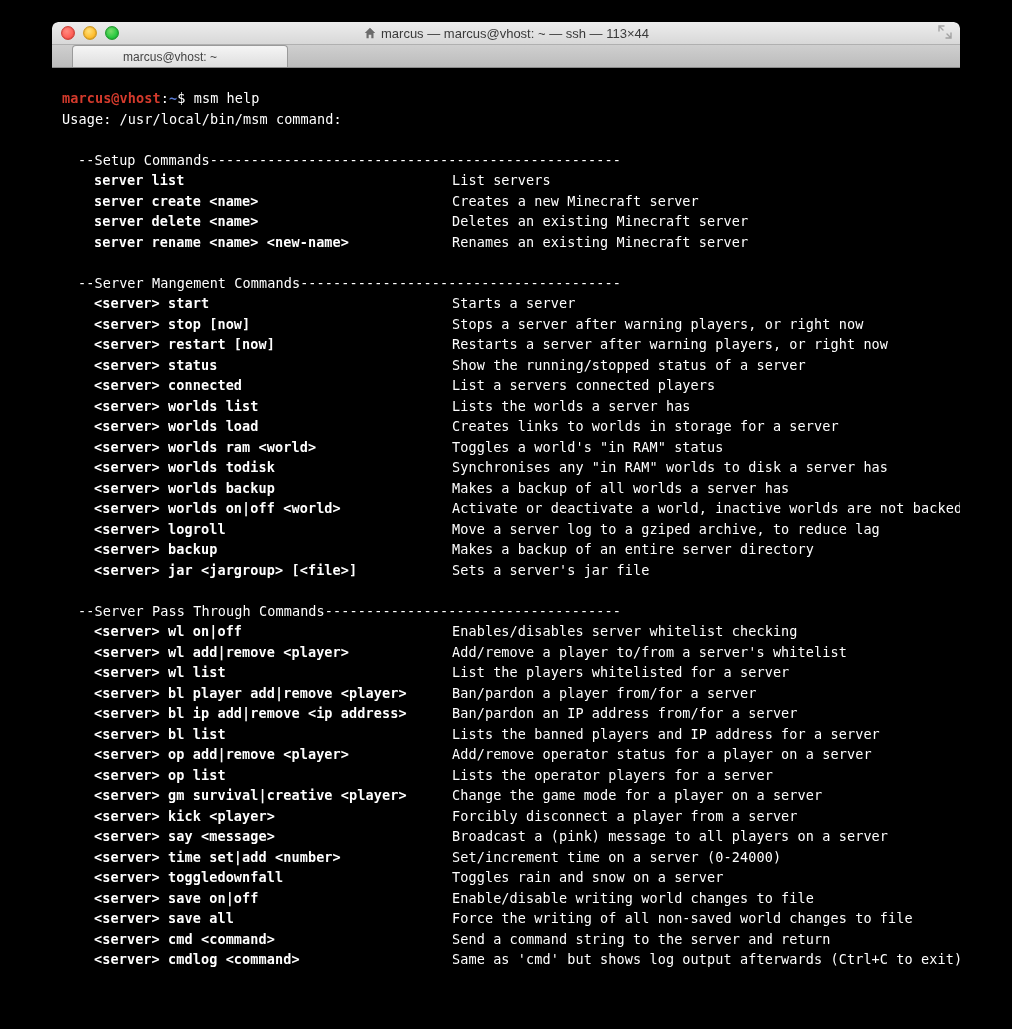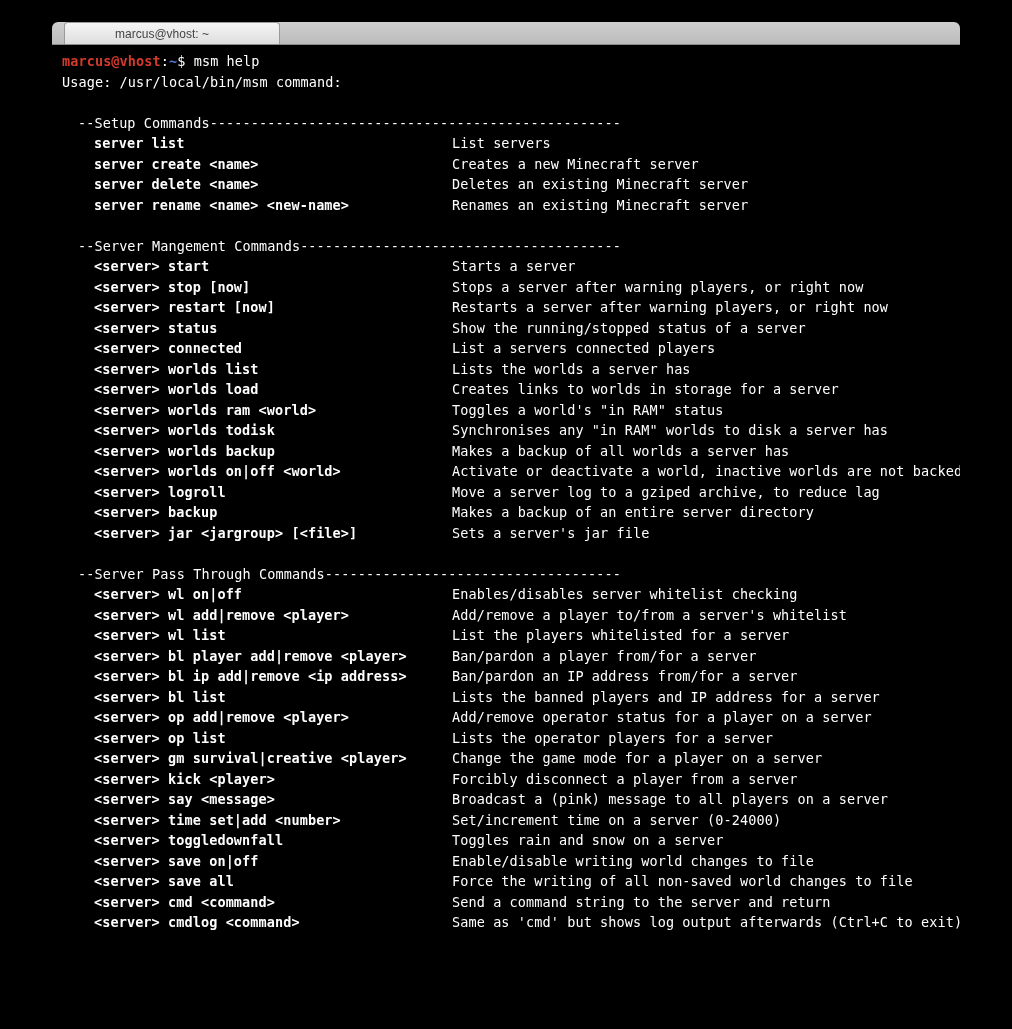--- a/index.html
+++ b/index.html
@@ -78,41 +78,42 @@
     height: 22px;
     display: flex;
     align-items: flex-end;
     background: linear-gradient(to bottom, #cfcfcf 0%, #bcbcbc 100%);
     border-bottom: 1px solid #8a8a8a;
     font-family: "Lucida Grande", "Helvetica Neue", sans-serif;
     font-size: 12px;
     color: #444;
   }
   .tab {
-    margin-left: 12px;
+    margin-left: 20px;
     height: 21px;
     background: linear-gradient(to bottom, #f5f5f5 0%, #dedede 100%);
     border: 1px solid #9a9a9a;
     border-bottom: none;
     border-top-left-radius: 4px;
     border-top-right-radius: 4px;
     padding: 0 32px 0 12px;
     display: flex;
     align-items: center;
     width: 170px;
     justify-content: center;
     position: relative;
   }
   .terminal {
     padding: 6px 10px 10px 10px;
     color: #fff;
     font-size: 13.5px;
     line-height: 20.5px;
     white-space: pre;
     letter-spacing: 0.1px;
+    margin-top: 14px;
   }
   .user { color: #d33a2c; font-weight: bold; }
   .tilde { color: #5a7bd4; font-weight: bold; }
   .colon { color: #fff; }
   .dollar { color: #fff; }
   .cmd-col {
     display: inline-block;
     width: 390px;
     vertical-align: top;
     padding-left: 32px;
@@ -131,20 +132,40 @@
   .section-row {
     padding-left: 16px;
   }
   .blank { height: 20.5px; }
 </style>
 </head>
 <body>
 
 <div class="window">
 
+  <div class="titlebar">
+    <div class="traffic-lights">
+      <div class="tl red"></div>
+      <div class="tl yellow"></div>
+      <div class="tl green"></div>
+    </div>
+    <div class="title-center">
+      <span class="home-icon">
+        <svg viewBox="0 0 16 16" width="14" height="14">
+          <path d="M8 2 L14 8 L12 8 L12 14 L9.5 14 L9.5 10 L6.5 10 L6.5 14 L4 14 L4 8 L2 8 Z" fill="#6b6b6b"></path>
+        </svg>
+      </span>
+      <span>marcus — marcus@vhost: ~ — ssh — 113×44</span>
+    </div>
+    <span class="fullscreen-icon">
+      <svg viewBox="0 0 14 14" width="14" height="14">
+        <path d="M1 6 L1 1 L6 1 M5 5 L1.5 1.5 M8 13 L13 13 L13 8 M9 9 L12.5 12.5" stroke="#7a7a7a" stroke-width="1.4" fill="none" stroke-linecap="round"></path>
+      </svg>
+    </span>
+  </div>
 
   <div class="tabbar">
     <div class="tab">
       <span>marcus@vhost: ~</span>
     </div>
   </div>
 
   <div class="terminal" id="terminal"><div class="row"><span class="user">marcus@vhost</span><span class="colon">:</span><span class="tilde">~</span><span class="dollar">$ </span><span>msm help</span></div><div class="row">Usage: /usr/local/bin/msm command:</div><div class="blank"></div><div class="row section-row">--Setup Commands--------------------------------------------------</div><div class="row"><span class="cmd-col">server list</span><span class="desc-col">List servers</span></div><div class="row"><span class="cmd-col">server create &lt;name&gt;</span><span class="desc-col">Creates a new Minecraft server</span></div><div class="row"><span class="cmd-col">server delete &lt;name&gt;</span><span class="desc-col">Deletes an existing Minecraft server</span></div><div class="row"><span class="cmd-col">server rename &lt;name&gt; &lt;new-name&gt;</span><span class="desc-col">Renames an existing Minecraft server</span></div><div class="blank"></div><div class="row section-row">--Server Mangement Commands---------------------------------------</div><div class="row"><span class="cmd-col">&lt;server&gt; start</span><span class="desc-col">Starts a server</span></div><div class="row"><span class="cmd-col">&lt;server&gt; stop [now]</span><span class="desc-col">Stops a server after warning players, or right now</span></div><div class="row"><span class="cmd-col">&lt;server&gt; restart [now]</span><span class="desc-col">Restarts a server after warning players, or right now</span></div><div class="row"><span class="cmd-col">&lt;server&gt; status</span><span class="desc-col">Show the running/stopped status of a server</span></div><div class="row"><span class="cmd-col">&lt;server&gt; connected</span><span class="desc-col">List a servers connected players</span></div><div class="row"><span class="cmd-col">&lt;server&gt; worlds list</span><span class="desc-col">Lists the worlds a server has</span></div><div class="row"><span class="cmd-col">&lt;server&gt; worlds load</span><span class="desc-col">Creates links to worlds in storage for a server</span></div><div class="row"><span class="cmd-col">&lt;server&gt; worlds ram &lt;world&gt;</span><span class="desc-col">Toggles a world's "in RAM" status</span></div><div class="row"><span class="cmd-col">&lt;server&gt; worlds todisk</span><span class="desc-col">Synchronises any "in RAM" worlds to disk a server has</span></div><div class="row"><span class="cmd-col">&lt;server&gt; worlds backup</span><span class="desc-col">Makes a backup of all worlds a server has</span></div><div class="row"><span class="cmd-col">&lt;server&gt; worlds on|off &lt;world&gt;</span><span class="desc-col">Activate or deactivate a world, inactive worlds are not backed up</span></div><div class="row"><span class="cmd-col">&lt;server&gt; logroll</span><span class="desc-col">Move a server log to a gziped archive, to reduce lag</span></div><div class="row"><span class="cmd-col">&lt;server&gt; backup</span><span class="desc-col">Makes a backup of an entire server directory</span></div><div class="row"><span class="cmd-col">&lt;server&gt; jar &lt;jargroup&gt; [&lt;file&gt;]</span><span class="desc-col">Sets a server's jar file</span></div><div class="blank"></div><div class="row section-row">--Server Pass Through Commands------------------------------------</div><div class="row"><span class="cmd-col">&lt;server&gt; wl on|off</span><span class="desc-col">Enables/disables server whitelist checking</span></div><div class="row"><span class="cmd-col">&lt;server&gt; wl add|remove &lt;player&gt;</span><span class="desc-col">Add/remove a player to/from a server's whitelist</span></div><div class="row"><span class="cmd-col">&lt;server&gt; wl list</span><span class="desc-col">List the players whitelisted for a server</span></div><div class="row"><span class="cmd-col">&lt;server&gt; bl player add|remove &lt;player&gt;</span><span class="desc-col">Ban/pardon a player from/for a server</span></div><div class="row"><span class="cmd-col">&lt;server&gt; bl ip add|remove &lt;ip address&gt;</span><span class="desc-col">Ban/pardon an IP address from/for a server</span></div><div class="row"><span class="cmd-col">&lt;server&gt; bl list</span><span class="desc-col">Lists the banned players and IP address for a server</span></div><div class="row"><span class="cmd-col">&lt;server&gt; op add|remove &lt;player&gt;</span><span class="desc-col">Add/remove operator status for a player on a server</span></div><div class="row"><span class="cmd-col">&lt;server&gt; op list</span><span class="desc-col">Lists the operator players for a server</span></div><div class="row"><span class="cmd-col">&lt;server&gt; gm survival|creative &lt;player&gt;</span><span class="desc-col">Change the game mode for a player on a server</span></div><div class="row"><span class="cmd-col">&lt;server&gt; kick &lt;player&gt;</span><span class="desc-col">Forcibly disconnect a player from a server</span></div><div class="row"><span class="cmd-col">&lt;server&gt; say &lt;message&gt;</span><span class="desc-col">Broadcast a (pink) message to all players on a server</span></div><div class="row"><span class="cmd-col">&lt;server&gt; time set|add &lt;number&gt;</span><span class="desc-col">Set/increment time on a server (0-24000)</span></div><div class="row"><span class="cmd-col">&lt;server&gt; toggledownfall</span><span class="desc-col">Toggles rain and snow on a server</span></div><div class="row"><span class="cmd-col">&lt;server&gt; save on|off</span><span class="desc-col">Enable/disable writing world changes to file</span></div><div class="row"><span class="cmd-col">&lt;server&gt; save all</span><span class="desc-col">Force the writing of all non-saved world changes to file</span></div><div class="row"><span class="cmd-col">&lt;server&gt; cmd &lt;command&gt;</span><span class="desc-col">Send a command string to the server and return</span></div><div class="row"><span class="cmd-col">&lt;server&gt; cmdlog &lt;command&gt;</span><span class="desc-col">Same as 'cmd' but shows log output afterwards (Ctrl+C to exit)</span></div></div>
 
 </div>

